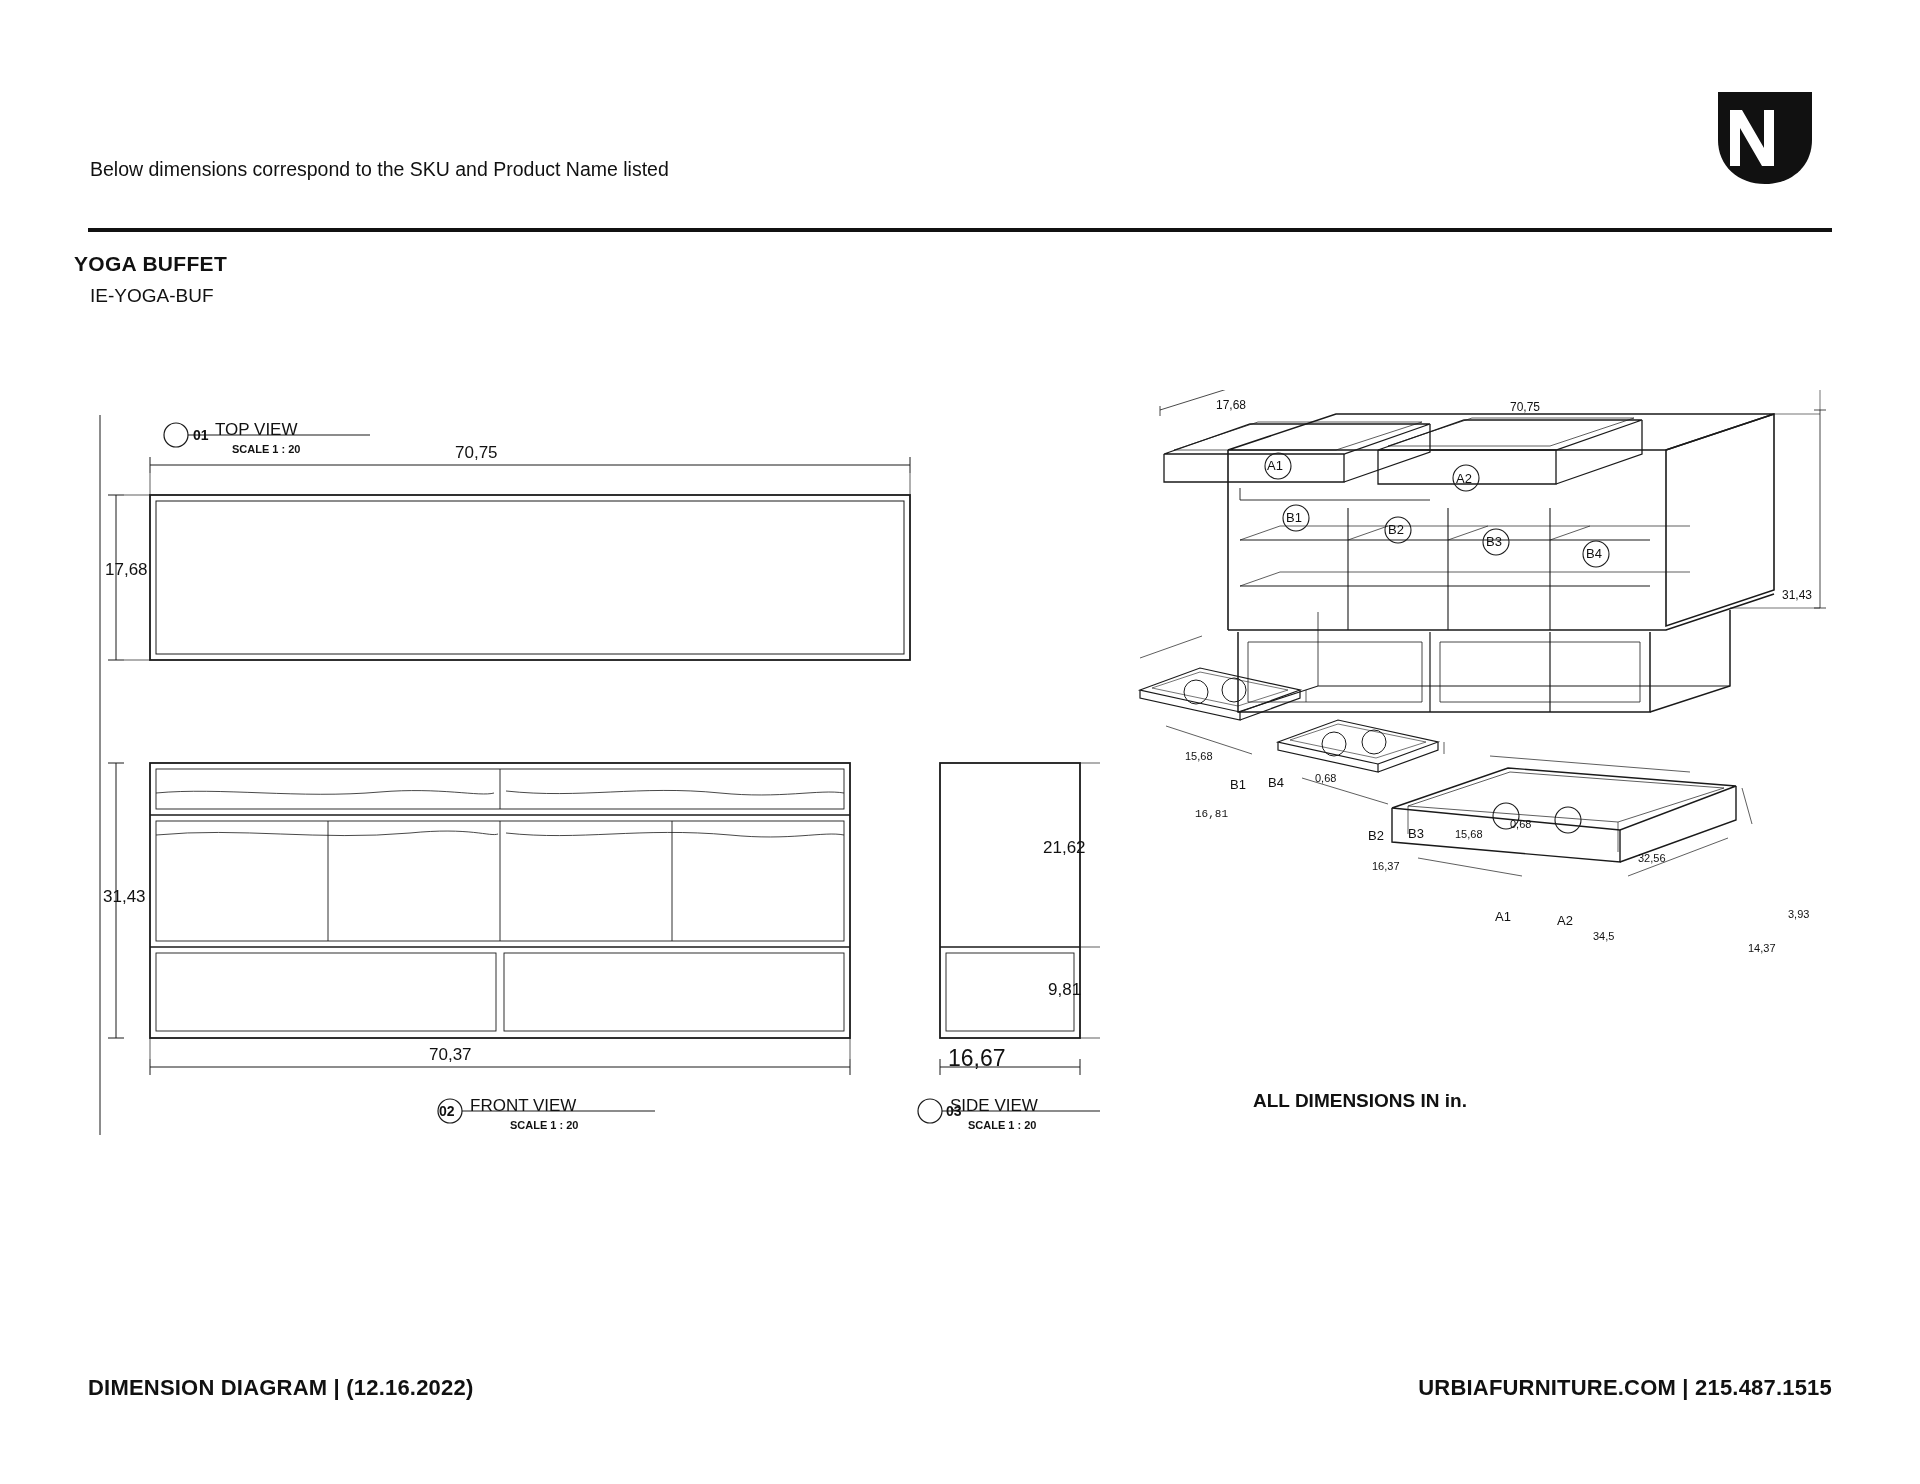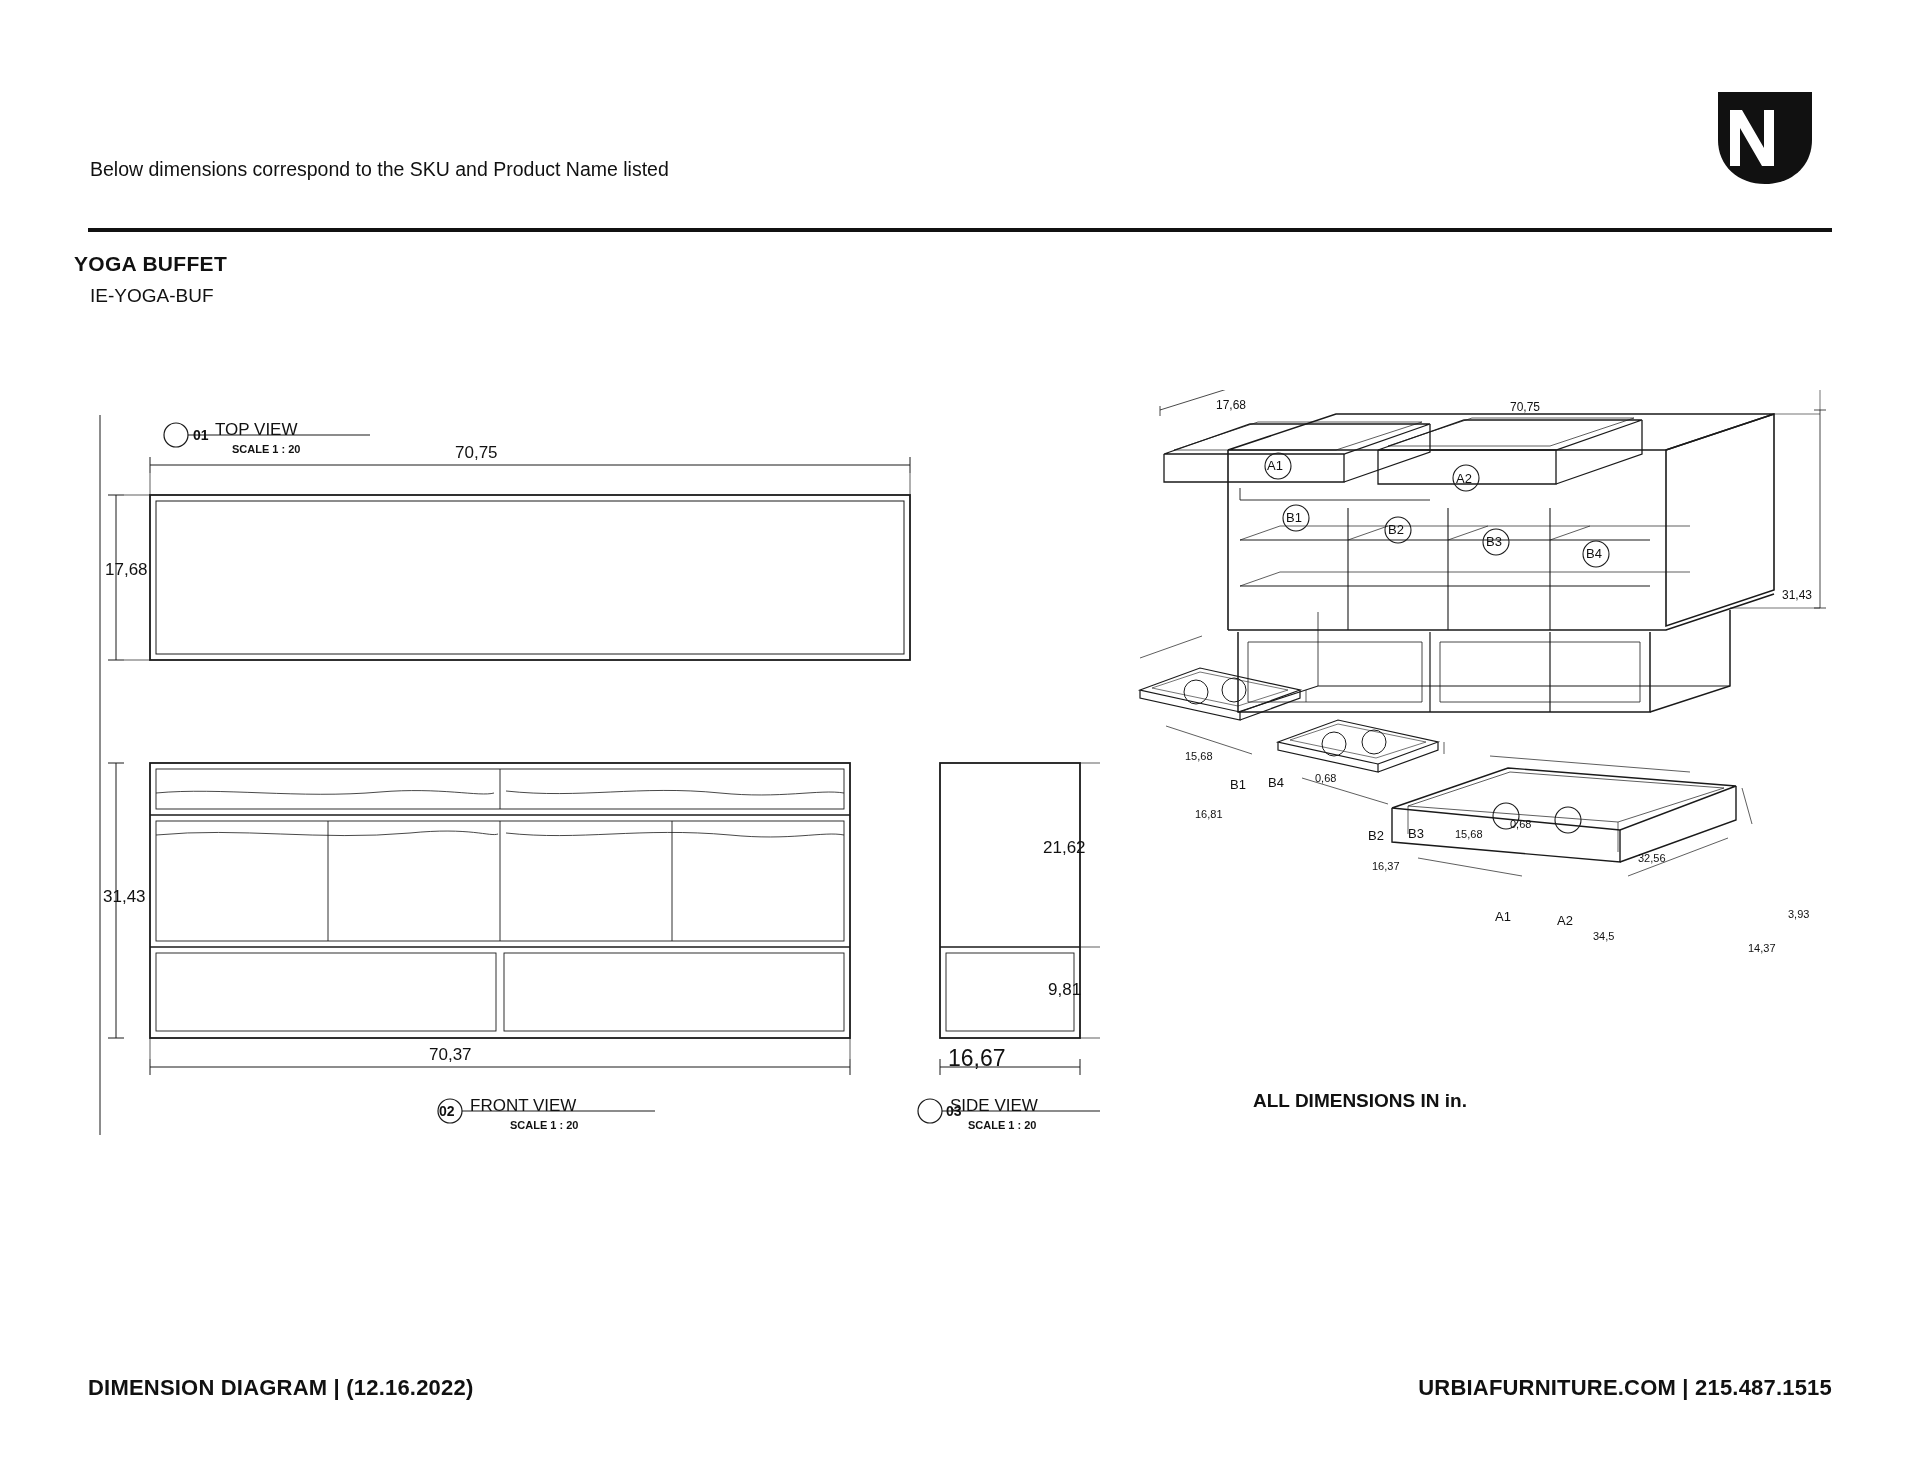--- a/index.html
+++ b/index.html
@@ -296,21 +296,21 @@
   <div class="vl" style="left:1782px; top:588px; font-size:12px;">31,43</div>
 
   <div class="vl" style="left:1267px; top:458px; font-size:13px;">A1</div>
   <div class="vl" style="left:1456px; top:471px; font-size:13px;">A2</div>
   <div class="vl" style="left:1286px; top:510px; font-size:13px;">B1</div>
   <div class="vl" style="left:1388px; top:522px; font-size:13px;">B2</div>
   <div class="vl" style="left:1486px; top:534px; font-size:13px;">B3</div>
   <div class="vl" style="left:1586px; top:546px; font-size:13px;">B4</div>
 
   <div class="vl" style="left:1185px; top:750px; font-size:11px;">15,68</div>
-  <div class="vl" style="left:1195px; top:808px; font-size:11px;">16,81</div>
+  <div class="vl" style="left:1195px; top:808px; font-size:11px;font-family:Liberation Mono, monospace;">16,81</div>
   <div class="vl" style="left:1315px; top:772px; font-size:11px;">0,68</div>
   <div class="vl" style="left:1230px; top:777px; font-size:13px;">B1</div>
   <div class="vl" style="left:1268px; top:775px; font-size:13px;">B4</div>
 
   <div class="vl" style="left:1455px; top:828px; font-size:11px;">15,68</div>
   <div class="vl" style="left:1372px; top:860px; font-size:11px;">16,37</div>
   <div class="vl" style="left:1510px; top:818px; font-size:11px;">0,68</div>
   <div class="vl" style="left:1368px; top:828px; font-size:13px;">B2</div>
   <div class="vl" style="left:1408px; top:826px; font-size:13px;">B3</div>
 

